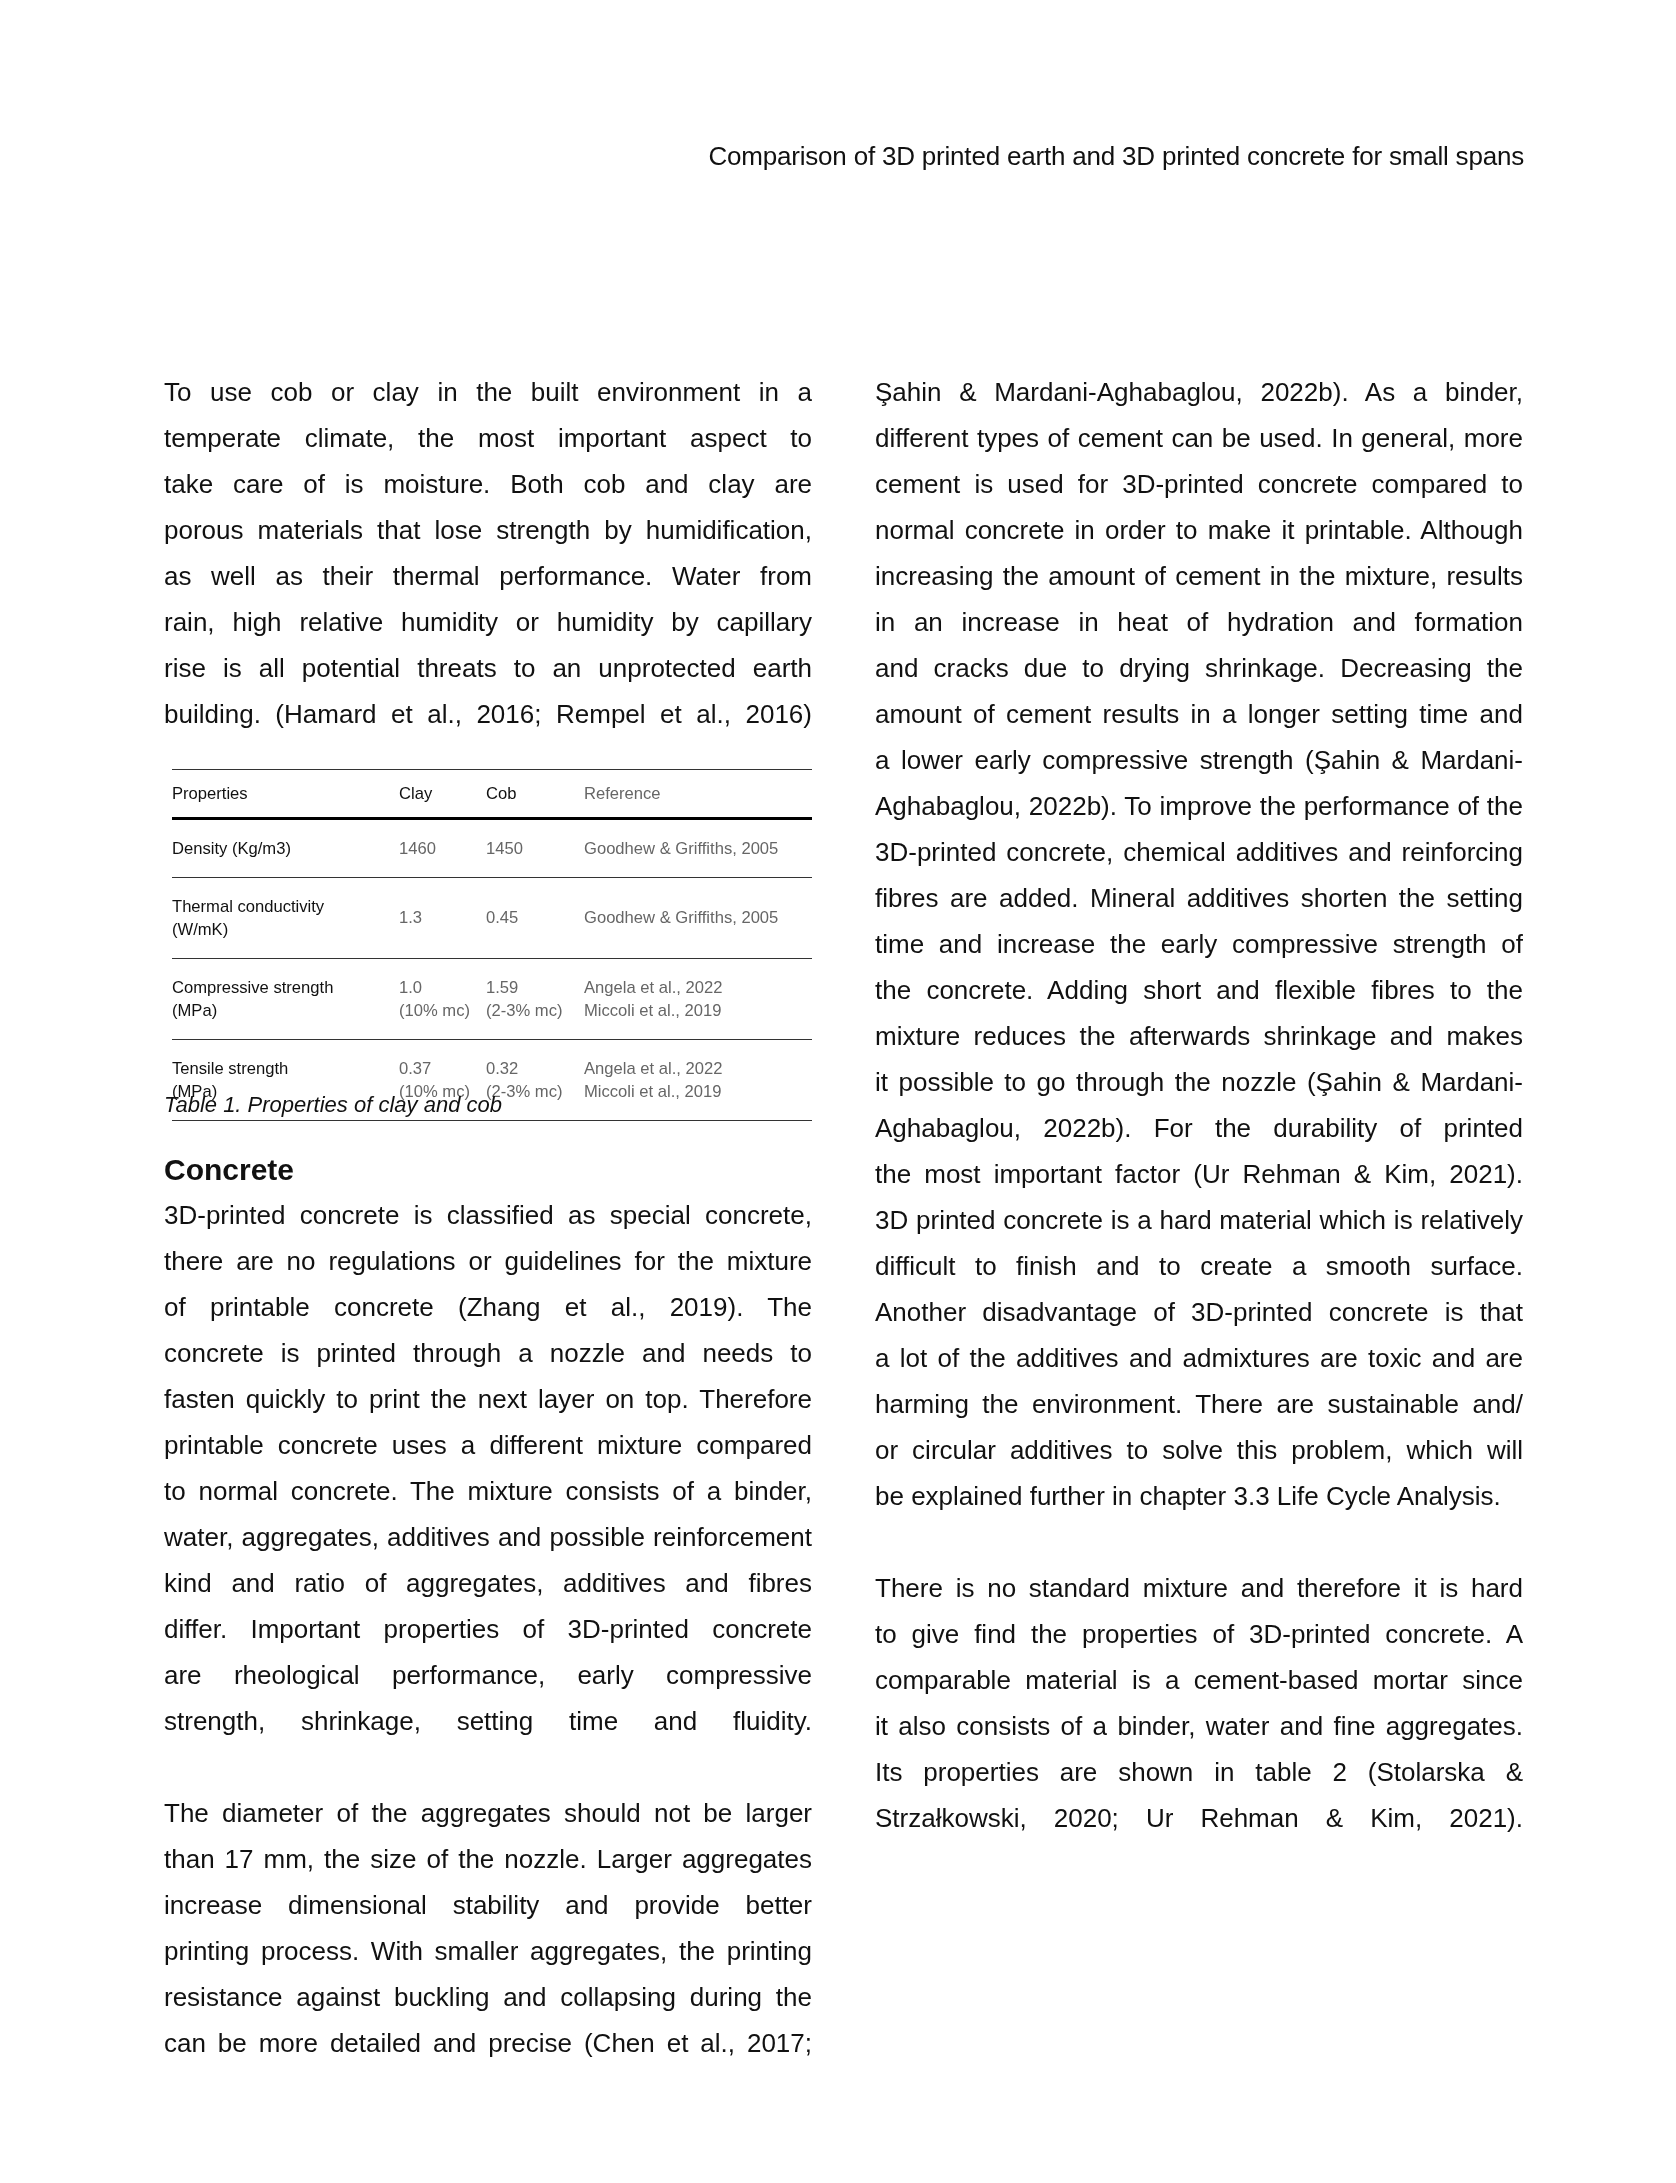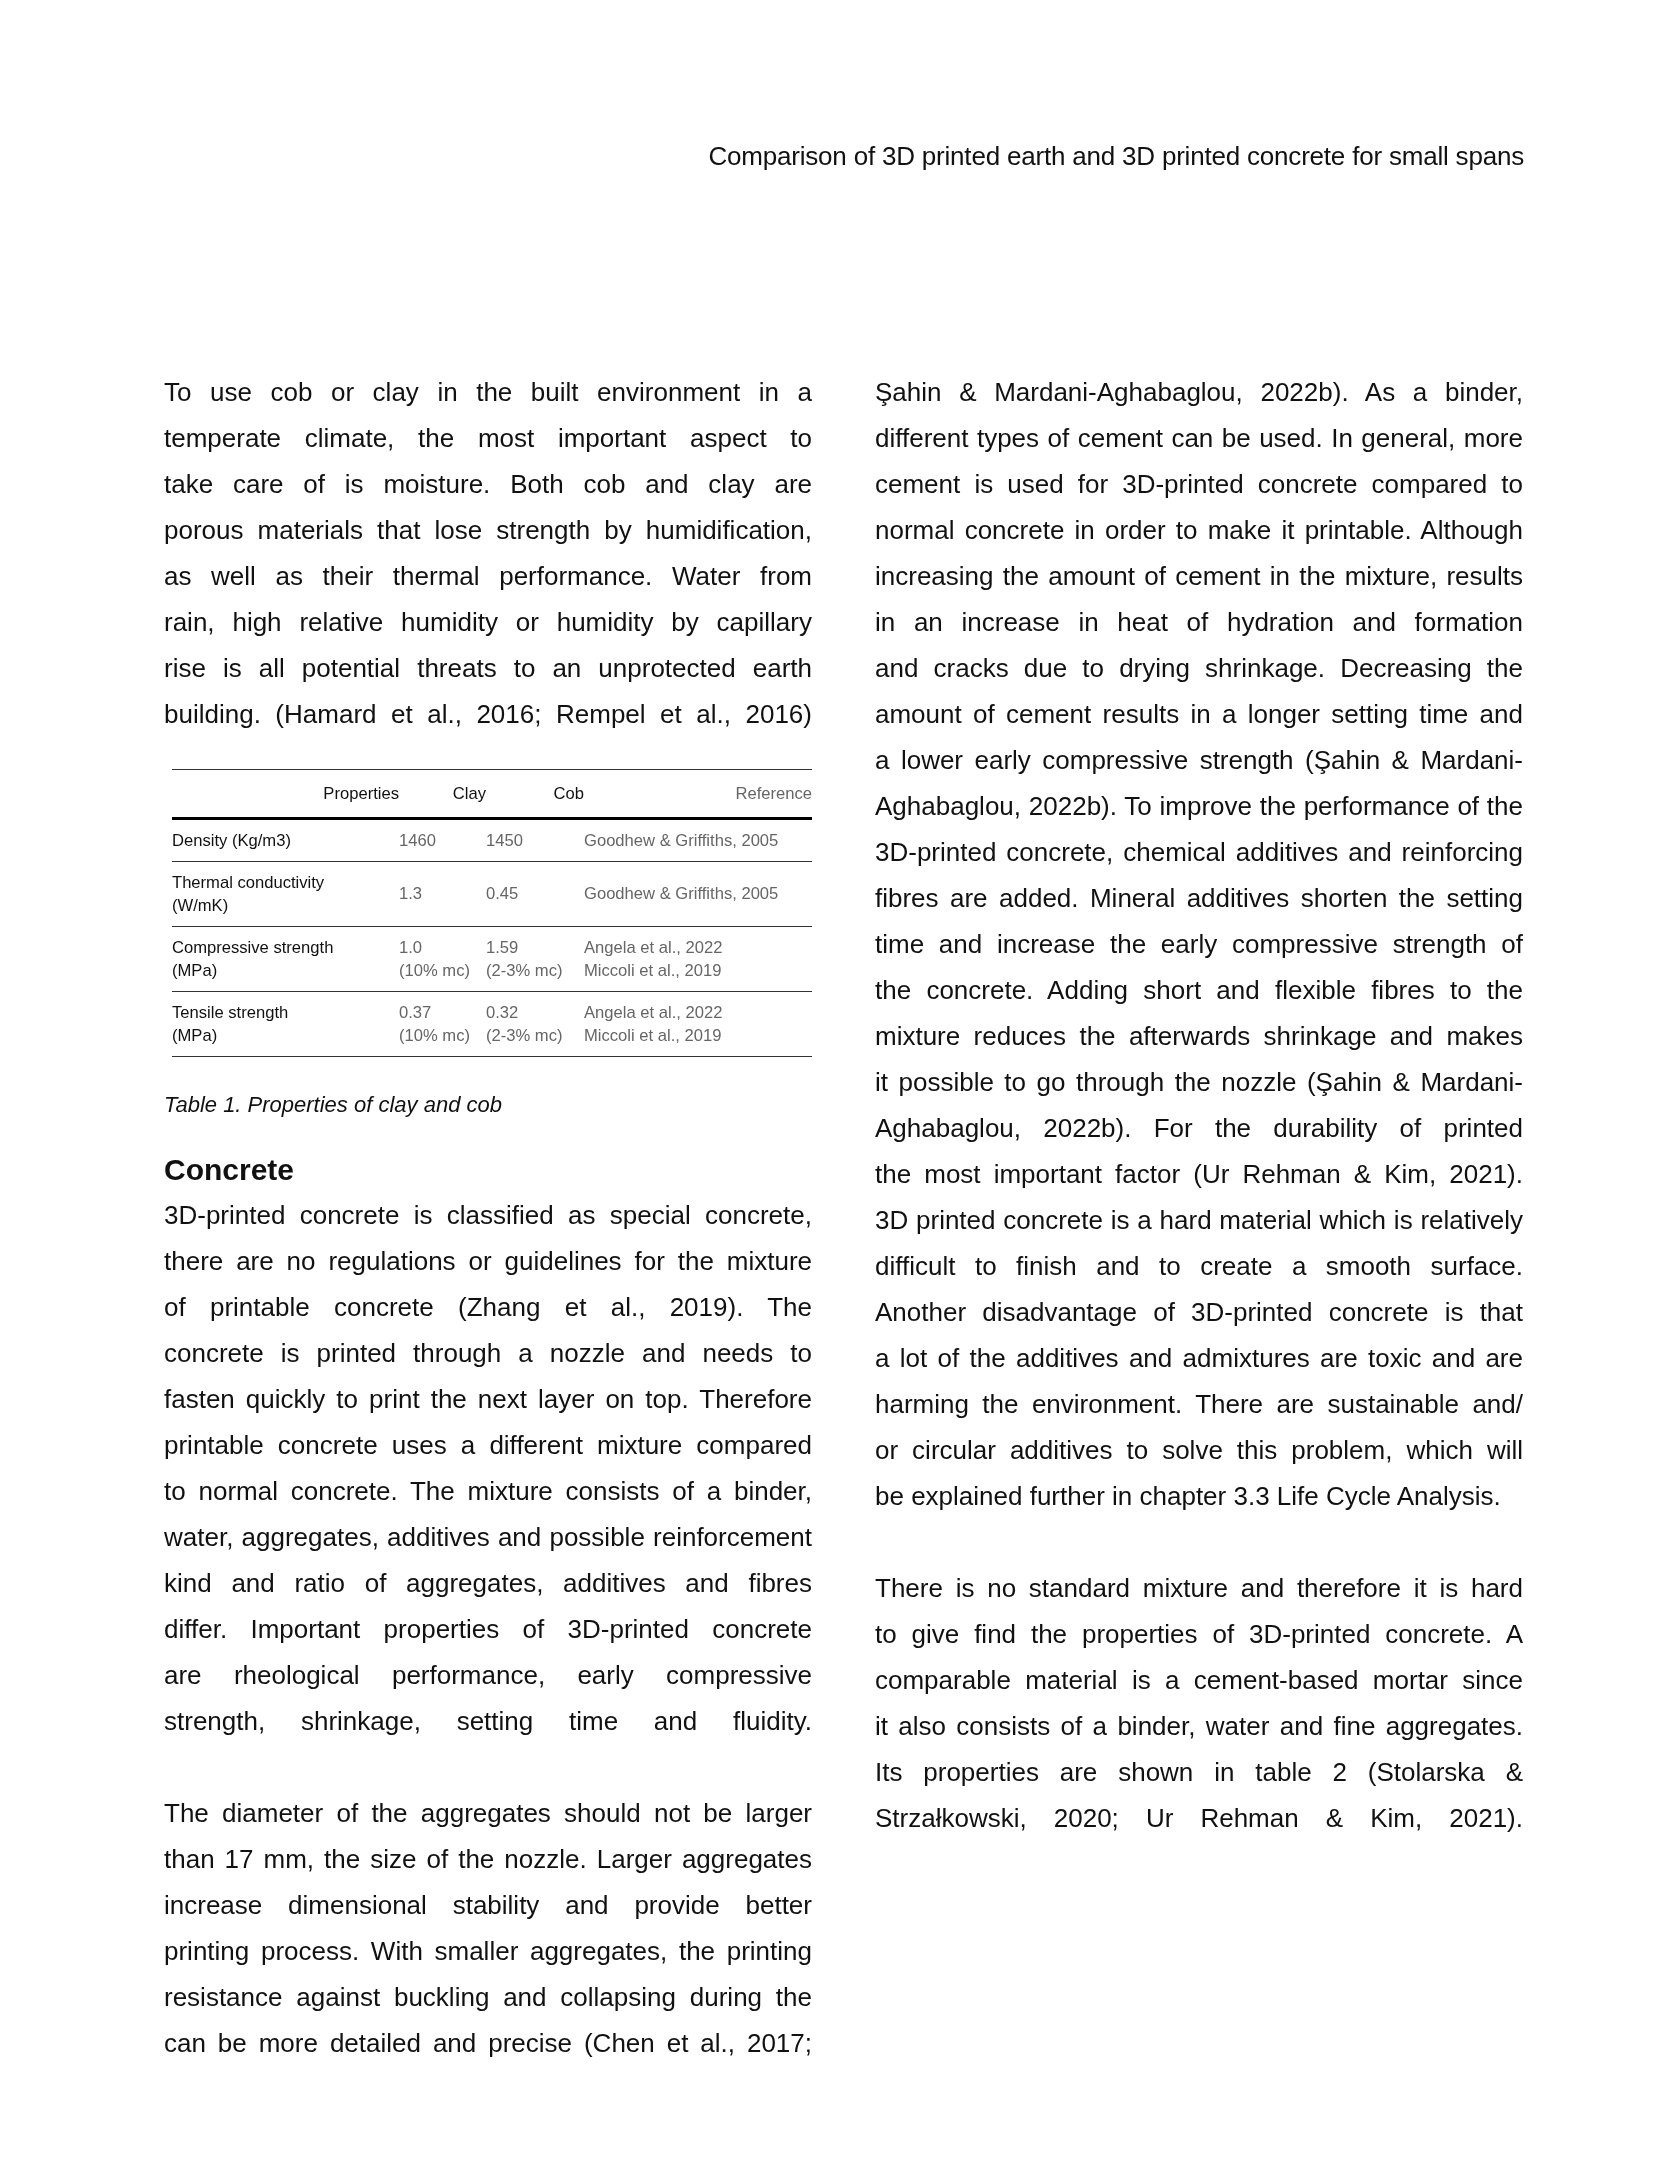--- a/index.html
+++ b/index.html
@@ -9,23 +9,23 @@
          letter-spacing: -0.2px; color: #111; white-space: nowrap; }
   .col { position: absolute; top: 369px; width: 648px; font-size: 26px; line-height: 46px; }
   .col.left { left: 164px; }
   .col.right { left: 875px; }
   .ln { display: block; height: 46px; white-space: nowrap; text-align: justify; text-align-last: justify; overflow: hidden; }
   .ln.last { text-align-last: left; }
   .gap { display: block; height: 46px; }
   
   .tbl-wrap { position: absolute; left: 172px; top: 769px; width: 640px; }
   table.props { width: 100%; border-collapse: collapse; font-size: 16.6px; line-height: 23px; }
-  table.props th { text-align: right; font-weight: normal; color: #111; padding: 12.2px 0 11.4px 0; border-top: 1.7px solid #333; border-bottom: 3.9px solid #000; }
+  table.props th { text-align: left; font-weight: normal; color: #111; padding: 12.2px 0 11.4px 0; border-top: 1.7px solid #333; border-bottom: 3.9px solid #000; }
   table.props th.ref { color: #666; }
-  table.props td { vertical-align: middle; padding: 9px 0; border-bottom: 1.7px solid #333; color: #666; }
+  table.props td { vertical-align: middle; padding: 17px 0; border-bottom: 1.7px solid #333; color: #666; }
   table.props td.prop { color: #111; width: 227px; }
   table.props td.v1 { width: 87px; margin-top: 23px; }
   table.props td.v2 { width: 98px; }
   .caption { position: absolute; left: 164px; top: 1092px; font-size: 22px; font-style: italic; color: #111; }
   .heading { position: absolute; left: 164px; top: 1153px; font-size: 30px; font-weight: bold; color: #111; }
 </style>
 </head>
 <body>
 
 <div class="running-header">Comparison of 3D printed earth and 3D printed concrete for small spans</div>

